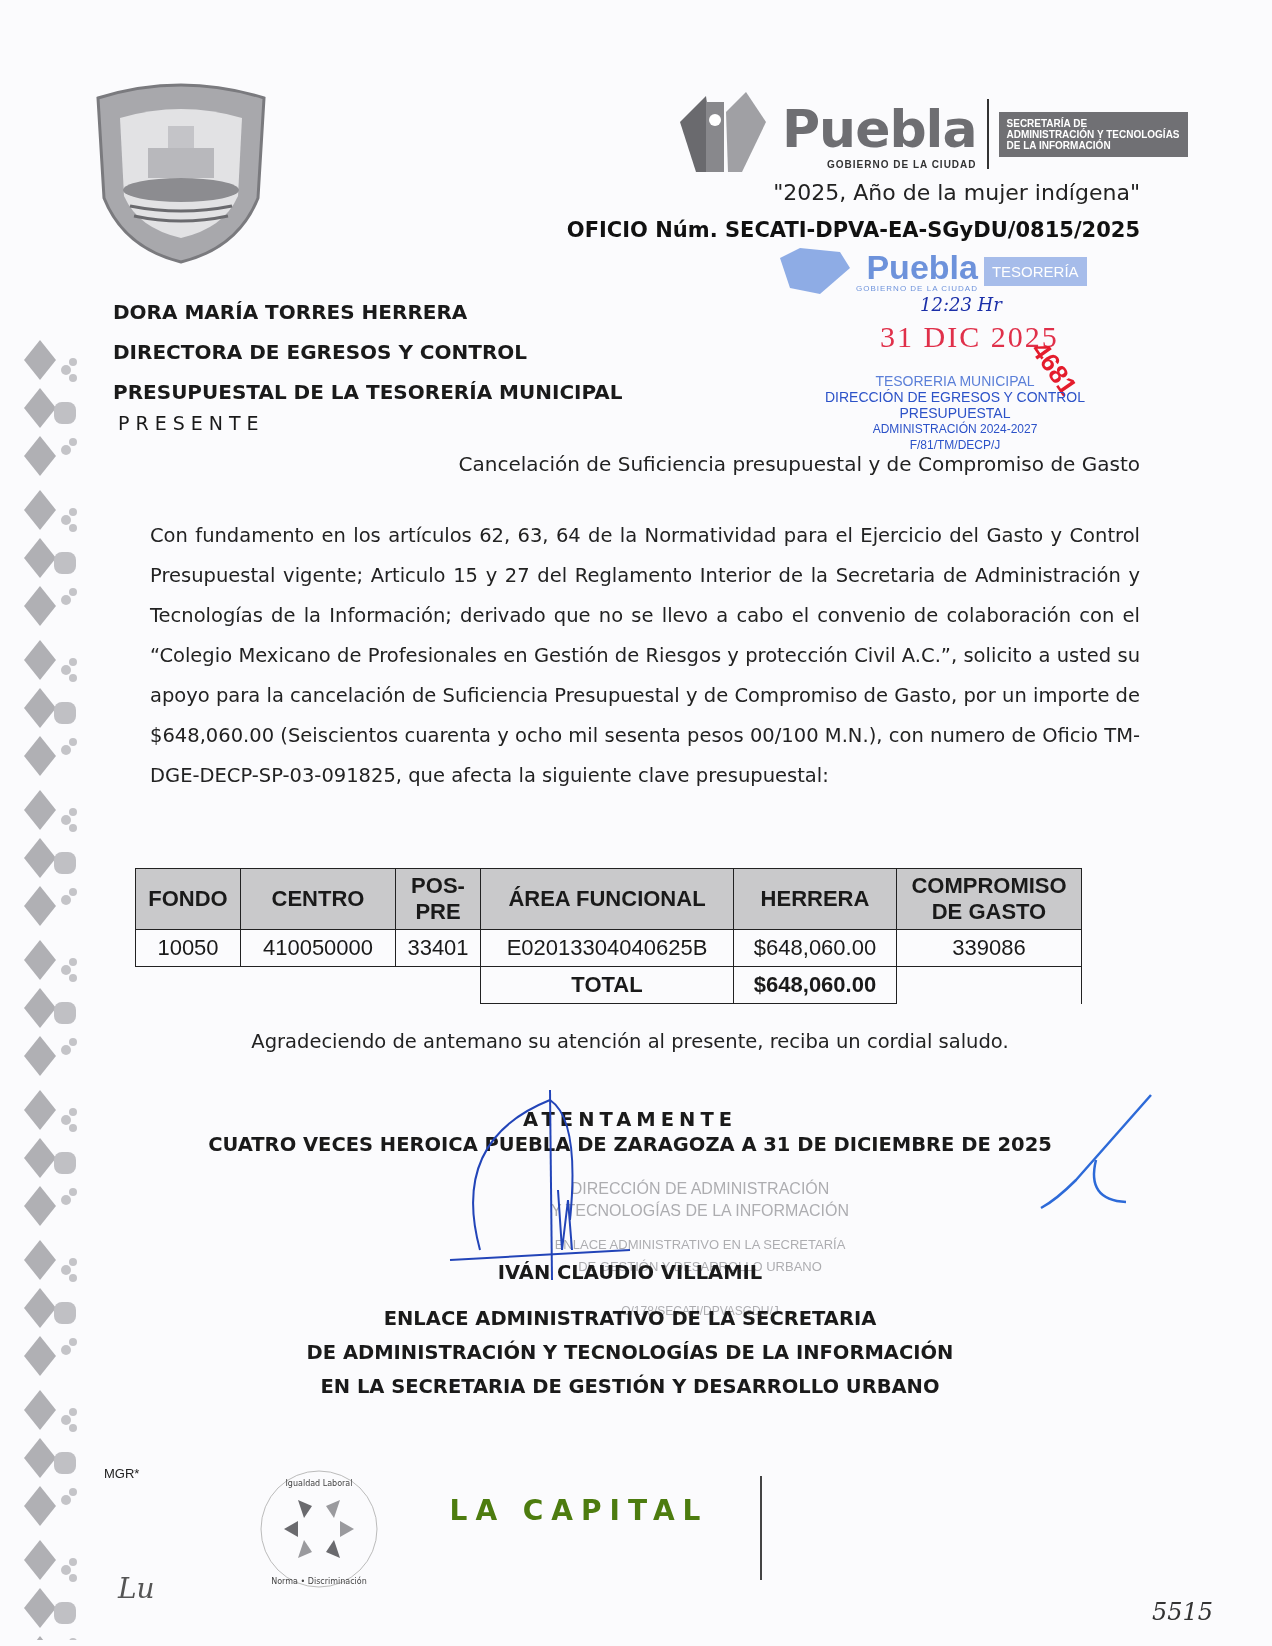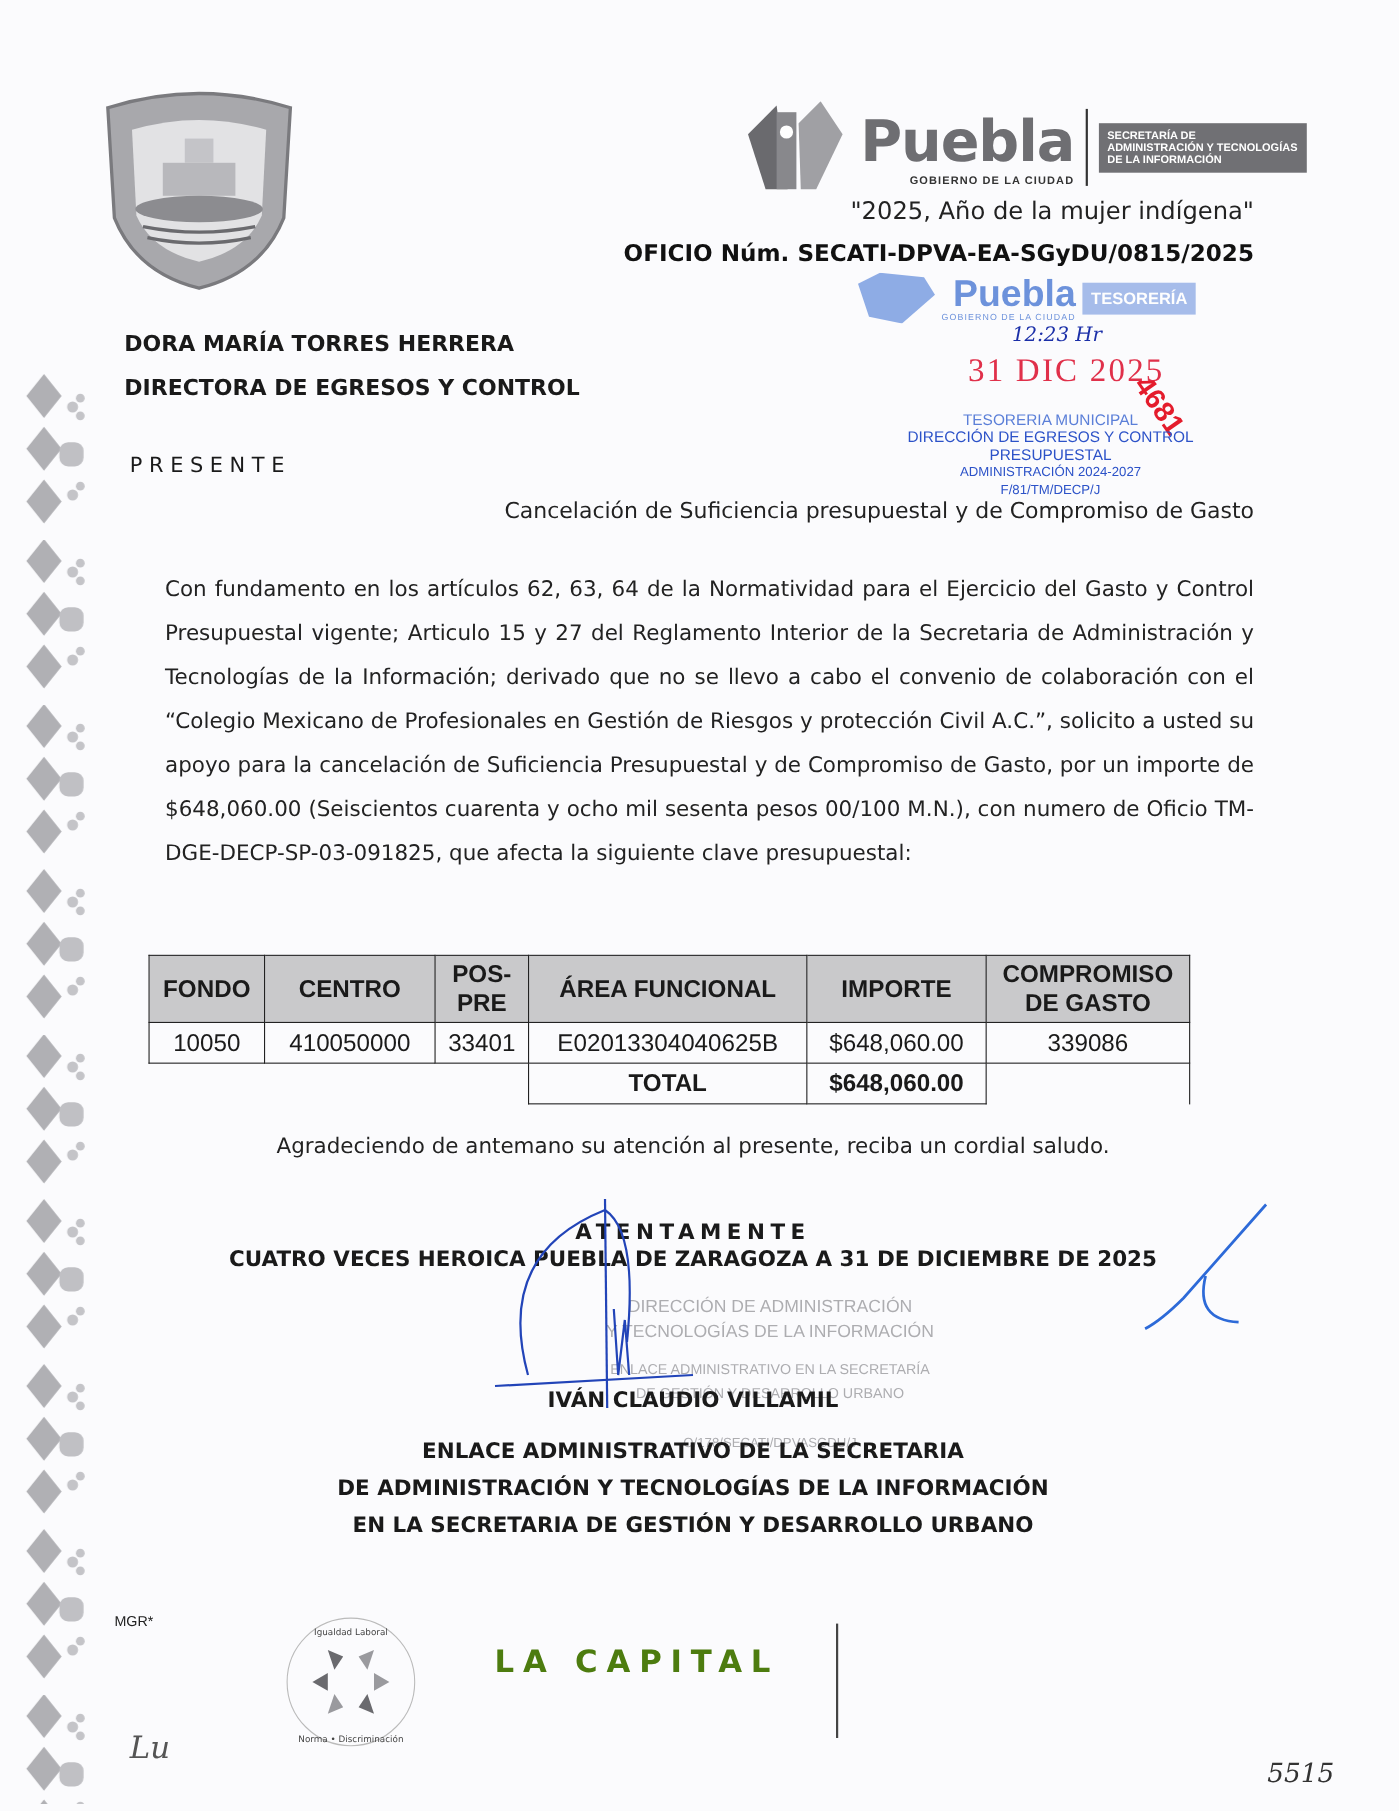--- a/index.html
+++ b/index.html
@@ -98,51 +98,52 @@
 <div class="abs oficio">OFICIO Núm. SECATI-DPVA-EA-SGyDU/0815/2025</div>
 
 <div class="abs stamp-logo" style="display:flex;align-items:center;gap:6px;color:#3e6fd0;">
   <svg width="70" height="46" viewBox="0 0 70 46">
       <polygon points="0,10 20,0 60,4 70,20 40,46 10,40" fill="#6a92de"></polygon>
     </svg>
   <div style="display:flex;flex-direction:column;align-items:flex-end;">
     <span style="font-size:34px;font-weight:bold;line-height:34px;">Puebla</span>
     <span style="font-size:8px;letter-spacing:1px;">GOBIERNO DE LA CIUDAD</span>
   </div>
-  <span style="background:#8aa8e4;color:#fff;font-weight:bold;font-size:15px;padding:6px 8px;">TESORERÍA</span>
+  <span style="background:#8aa8e4;color:#fff;font-weight:normal;font-size:15px;padding:6px 8px;">TESORERÍA</span>
 </div>
 <div class="abs stamp-hand">12:23 Hr</div>
 <div class="abs stamp-date">31 DIC 2025</div>
 <div class="abs red-num">4681</div>
 <div class="abs stamp-text">
   <div style="color:#5b7fd8;">TESORERIA MUNICIPAL</div>
   <div>DIRECCIÓN DE EGRESOS Y CONTROL</div>
   <div>PRESUPUESTAL</div>
   <div class="small">ADMINISTRACIÓN 2024-2027</div>
   <div class="small">F/81/TM/DECP/J</div>
 </div>
 
 <div class="abs recipient">
   <div>DORA MARÍA TORRES HERRERA</div>
   <div>DIRECTORA DE EGRESOS Y CONTROL</div>
+  <div>PRESUPUESTAL DE LA TESORERÍA MUNICIPAL</div>
 </div>
 <div class="abs presente">PRESENTE</div>
 
 <div class="abs subject">Cancelación de Suficiencia presupuestal y de Compromiso de Gasto</div>
 
 <div class="abs body-text">Con fundamento en los artículos 62, 63, 64 de la Normatividad para el Ejercicio del Gasto y Control Presupuestal vigente; Articulo 15 y 27 del Reglamento Interior de la Secretaria de Administración y Tecnologías de la Información; derivado que no se llevo a cabo el convenio de colaboración con el “Colegio Mexicano de Profesionales en Gestión de Riesgos y protección Civil A.C.”, solicito a usted su apoyo para la cancelación de Suficiencia Presupuestal y de Compromiso de Gasto, por un importe de $648,060.00 (Seiscientos cuarenta y ocho mil sesenta pesos 00/100 M.N.),  con numero de Oficio TM-DGE-DECP-SP-03-091825, que afecta la siguiente clave presupuestal:</div>
 
 <table class="budget">
   <thead>
     <tr>
       <th style="width:92px">FONDO</th>
       <th style="width:142px">CENTRO</th>
       <th style="width:72px;white-space:normal"><span>POS-PRE</span></th>
       <th style="width:240px">ÁREA FUNCIONAL</th>
-      <th style="width:150px">IMPORTE</th>
+      <th style="width:150px">HERRERA</th>
       <th style="width:172px">COMPROMISO DE GASTO</th>
     </tr>
   </thead>
   <tbody>
     <tr>
       <td>10050</td>
       <td>410050000</td>
       <td>33401</td>
       <td>E02013304040625B</td>
       <td>$648,060.00</td>

